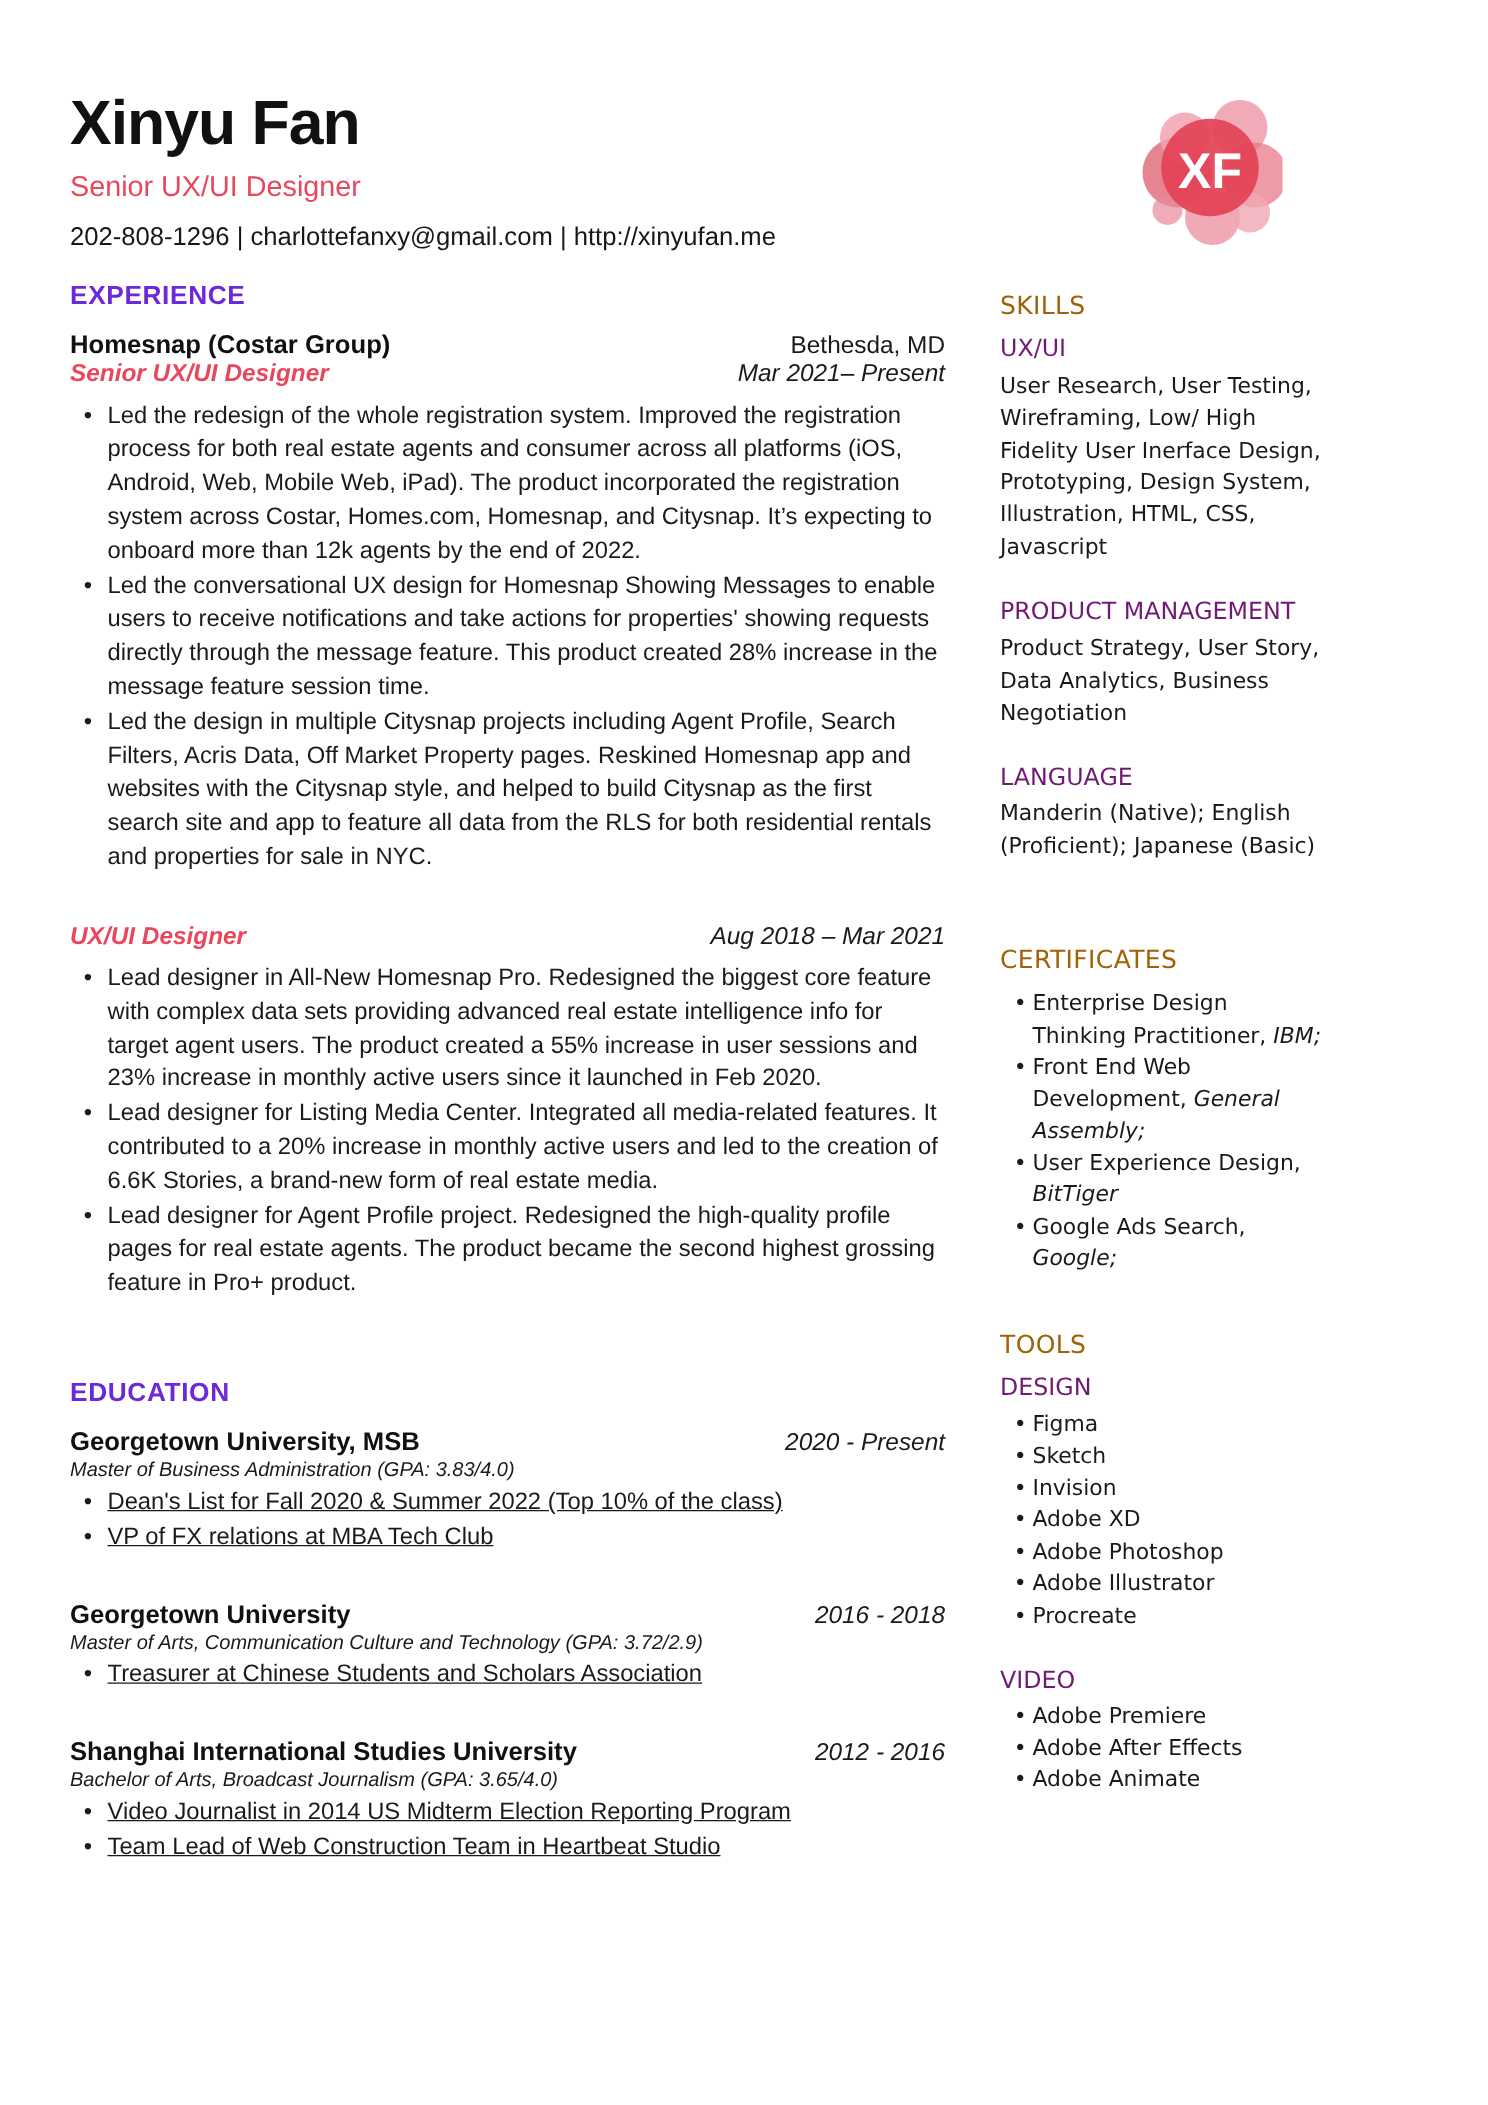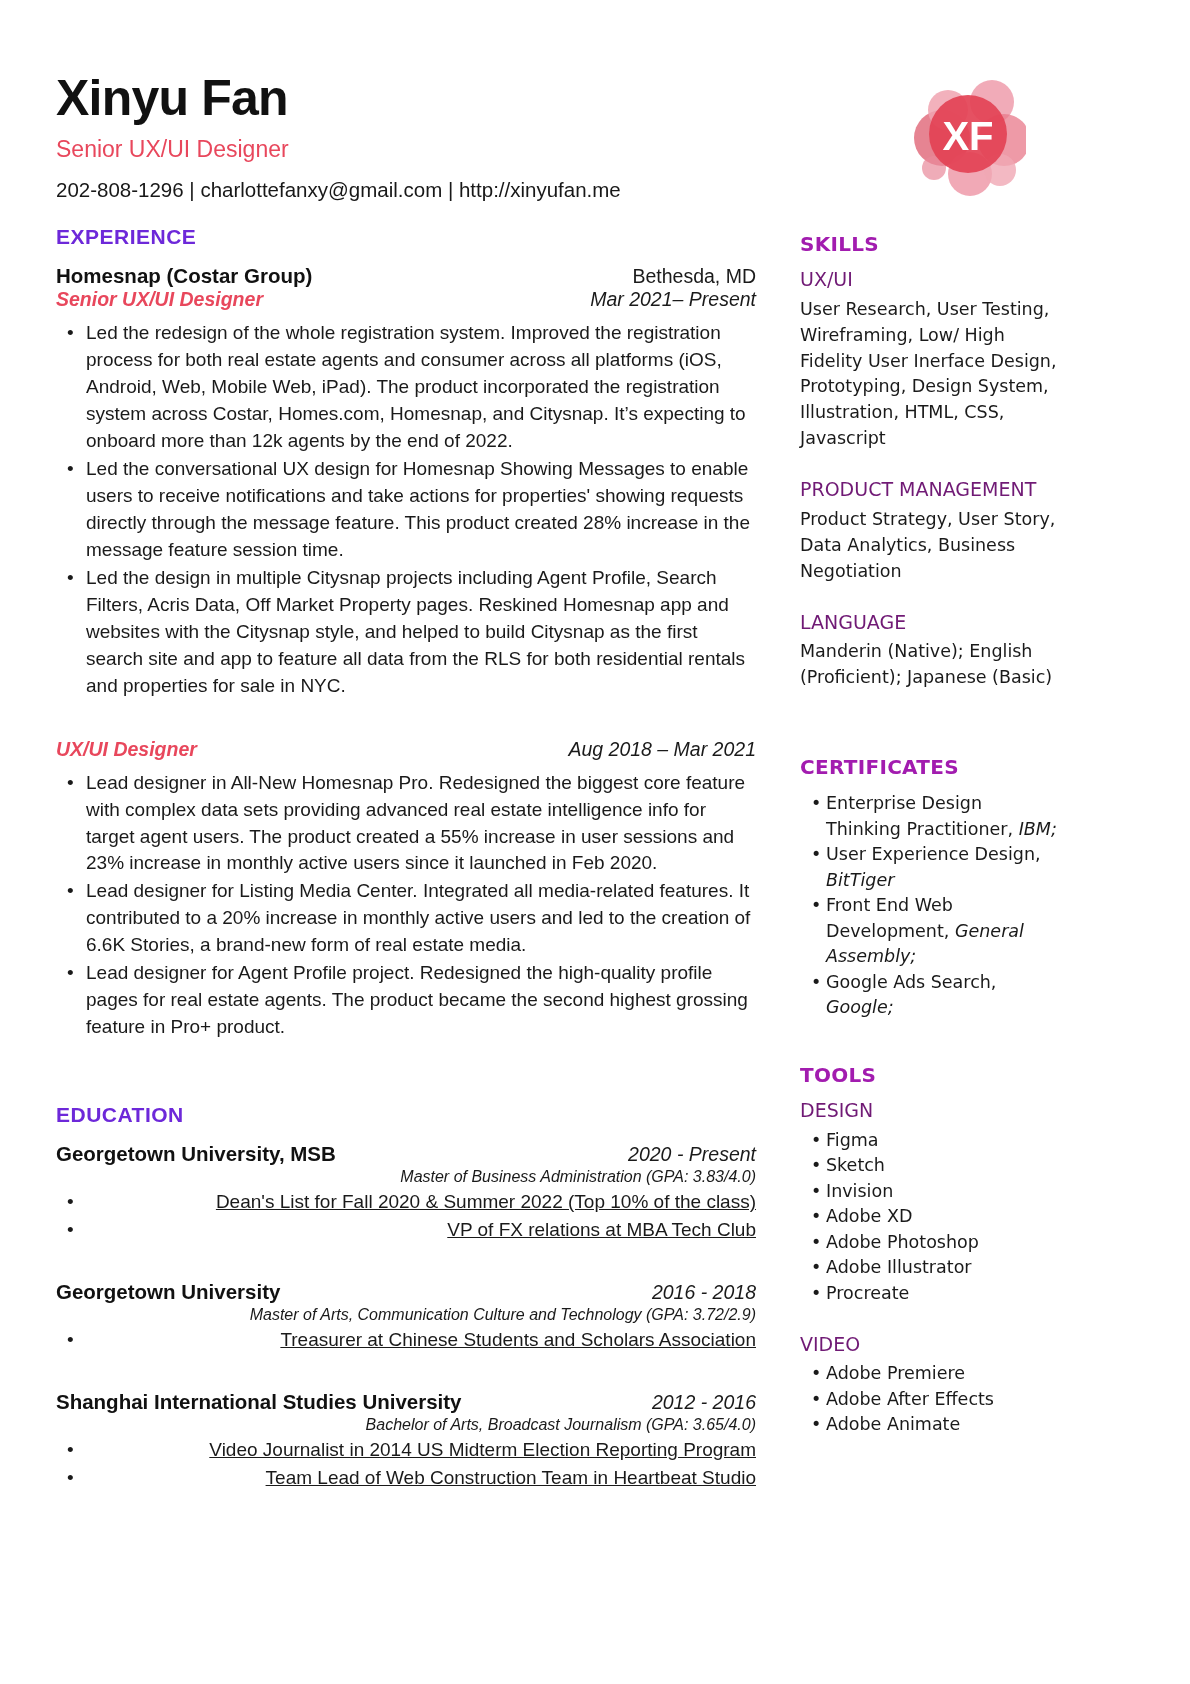--- a/index.html
+++ b/index.html
@@ -125,21 +125,21 @@
     left: -17px;
     top: 0;
     font-size: 19px;
     color: #1a1a1a;
   }
 
   .job-gap { height: 34px; }
   .section-gap { height: 58px; }
 
   
-  .edu { margin-bottom: 6px; text-align: right; }
+  .edu { margin-bottom: 6px; }
   .edu-school {
     font-size: 20.5px;
     font-weight: bold;
     color: #111111;
   }
   .edu-dates {
     font-size: 19.5px;
     font-style: italic;
     color: #1a1a1a;
   }
@@ -155,22 +155,22 @@
   
   .side-col {
     position: absolute;
     left: 800px;
     top: 232px;
     width: 262px;
     font-family: "DejaVu Sans", sans-serif;
   }
   .side-head {
     font-size: 20px;
-    font-weight: bold;
-    color: #a21caf;
+    font-weight: normal;
+    color: #a16207;
     letter-spacing: 0.3px;
     margin-bottom: 12px;
   }
   .side-sub {
     font-size: 19px;
     color: #701a75;
     margin-bottom: 5px;
     line-height: 1.25;
   }
   .side-text {
@@ -323,26 +323,26 @@
 
     <div class="side-block-gap"></div>
 
     <div class="side-head">CERTIFICATES</div>
     <ul class="side-bullets">
       <li>
         <span>Enterprise Design Thinking Practitioner,</span>
         <em>IBM;</em>
       </li>
       <li>
+        <span>Front End Web Development,</span>
+        <em>General Assembly;</em>
+      </li>
+      <li>
         <span>User Experience Design,</span>
         <em>BitTiger</em>
-      </li>
-      <li>
-        <span>Front End Web Development,</span>
-        <em>General Assembly;</em>
       </li>
       <li>
         <span>Google Ads Search,</span>
         <em>Google;</em>
       </li>
     </ul>
 
     <div class="side-block-gap"></div>
 
     <div class="side-head">TOOLS</div>

